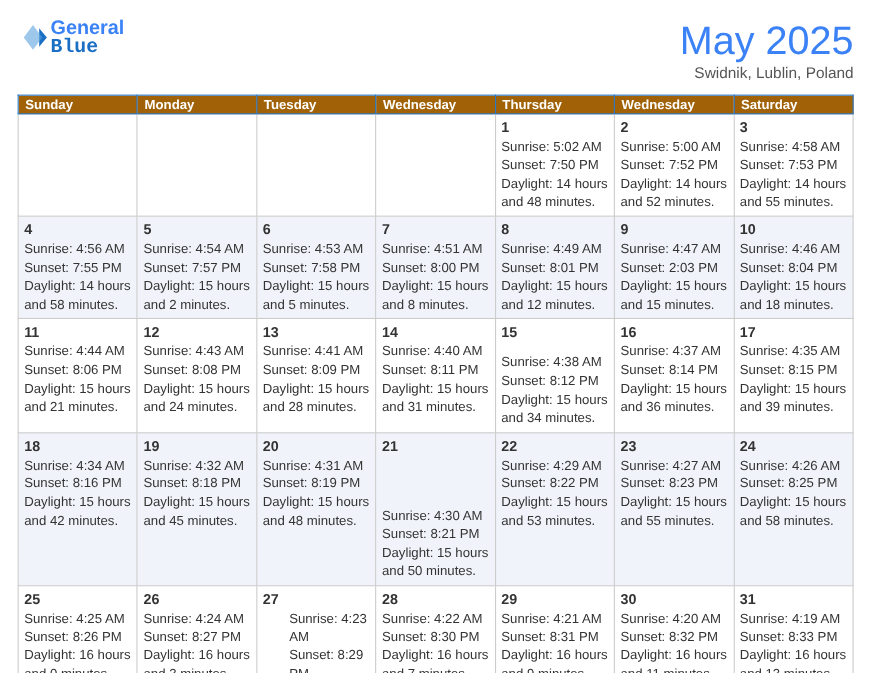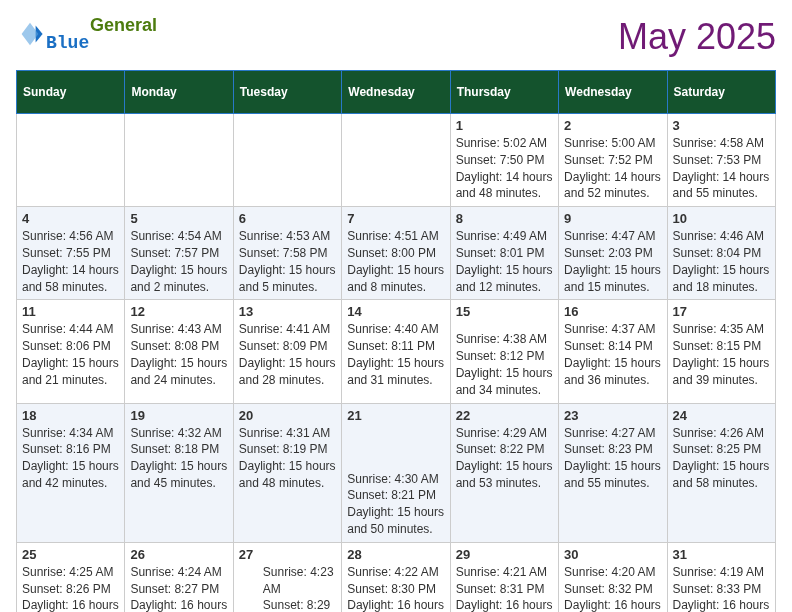--- a/index.html
+++ b/index.html
@@ -21,48 +21,48 @@
       align-items: center;
       gap: 2px;
     }
     .logo-text {
       display: flex;
       flex-direction: column;
       font-size: 18px;
       font-weight: bold;
       line-height: 1;
     }
-    .logo-general { color: #4d7c0f; margin-left: 44px; }
+    .logo-general { color: #3b82f6; }
     .logo-blue { color: #1a6fc4; font-family: Liberation Mono, monospace; }
     .logo-icon {
       width: 28px;
       height: 28px;
     }
     .title-block {
       text-align: right;
     }
     .month-title {
       font-size: 36px;
       font-weight: normal;
-      color: #701a75;
+      color: #3b82f6;
     }
     .location {
       font-size: 14px;
       color: #555;
     }
     .calendar {
       width: 100%;
       border-collapse: collapse;
       font-size: 11px;
     }
     .calendar th {
-      background-color: #14532d;
+      background-color: #a16207;
       color: #fff;
       text-align: left;
-      padding: 14px 6px;
+      padding: 1px 6px;
       font-size: 12px;
       font-weight: bold;
       border: 1px solid #2878c8;
     }
     .calendar td {
       border: 1px solid #ccc;
       vertical-align: top;
       padding: 4px 5px;
       width: 108px;
       min-height: 80px;
@@ -101,20 +101,21 @@
       <polygon points="28,8 38,20 28,32" fill="#1a6fc4"></polygon>
       <polygon points="20,4 32,20 20,36 8,20" fill="#5ba3e0" opacity="0.6"></polygon>
     </svg>
     <div class="logo-text">
       <span class="logo-general">General</span>
       <span class="logo-blue">Blue</span>
     </div>
   </div>
   <div class="title-block">
     <div class="month-title">May 2025</div>
+    <div class="location">Swidnik, Lublin, Poland</div>
   </div>
 </div>
 
 <table class="calendar">
   <thead>
     <tr>
     <th>Sunday</th>
         <th>Monday</th>
         <th>Tuesday</th>
         <th>Wednesday</th>

